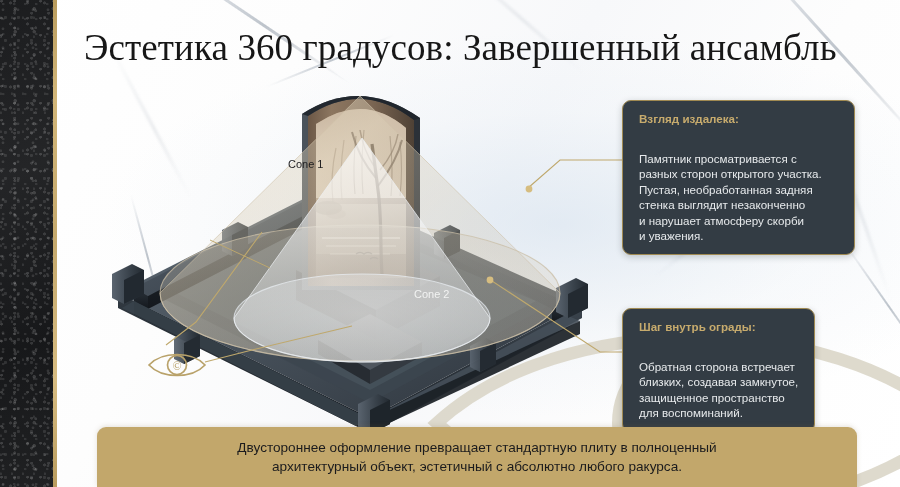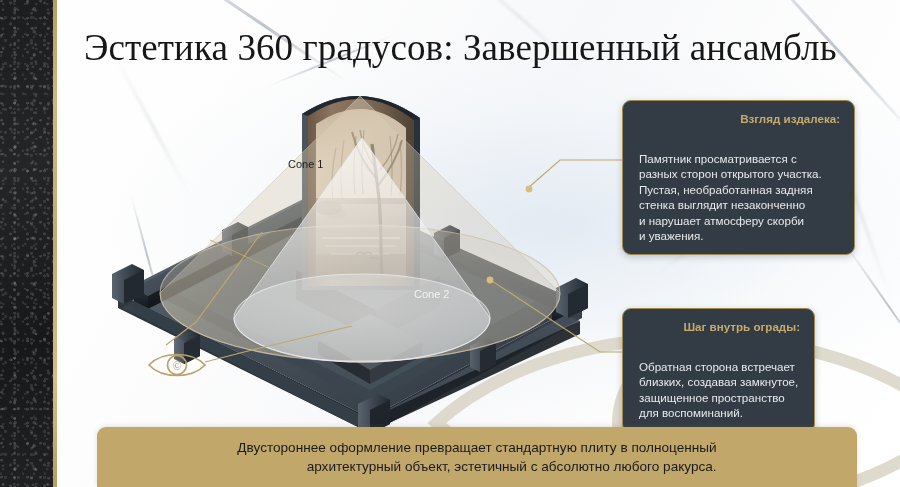--- a/index.html
+++ b/index.html
@@ -66,40 +66,40 @@
   .eye svg{display:block;}
 
   
   .callout{
     position:absolute;box-sizing:border-box;
     background:#333c44;border:1px solid #a08a52;border-radius:9px;
     padding:10px 14px 11px 16px;
     box-shadow:0 2px 7px rgba(25,30,36,.22);
   }
   .callout .head{
-    color:#c7ab6d;font-size:11.6px;font-weight:bold;line-height:16px;margin-bottom:1px;text-align:right;
+    color:#c7ab6d;font-size:11.6px;font-weight:bold;line-height:16px;margin-bottom:1px;
   }
   .callout .body{
     color:#e7eaec;font-size:11.6px;line-height:15.4px;white-space:pre-line;margin-top:24px;
   }
   #callout-far{left:622px;top:100px;width:233px;}
   #callout-inside{left:622px;top:308px;width:193px;}
 
   
   .connectors{position:absolute;left:0;top:0;width:900px;height:487px;pointer-events:none;overflow:visible;}
 
   
   .banner{
     position:absolute;left:97px;top:427px;width:760px;height:60px;
     background:#c2a76b;border-radius:9px 9px 0 0;
     display:flex;align-items:center;justify-content:center;
     box-shadow:0 -1px 5px rgba(120,100,60,.18);
   }
   .banner .txt{
-    color:#1b1b1d;font-size:13.6px;line-height:19px;text-align:right;white-space:pre-line;
+    color:#1b1b1d;font-size:13.6px;line-height:19px;text-align:center;white-space:pre-line;
     padding:0 24px;
   }
 </style>
 </head>
 <body>
 
 <div class="slide">
 
   <div class="marble">
     <div class="vein" style="left:140px;top:18px;width:230px;height:3px;transform:rotate(34deg);"></div>

